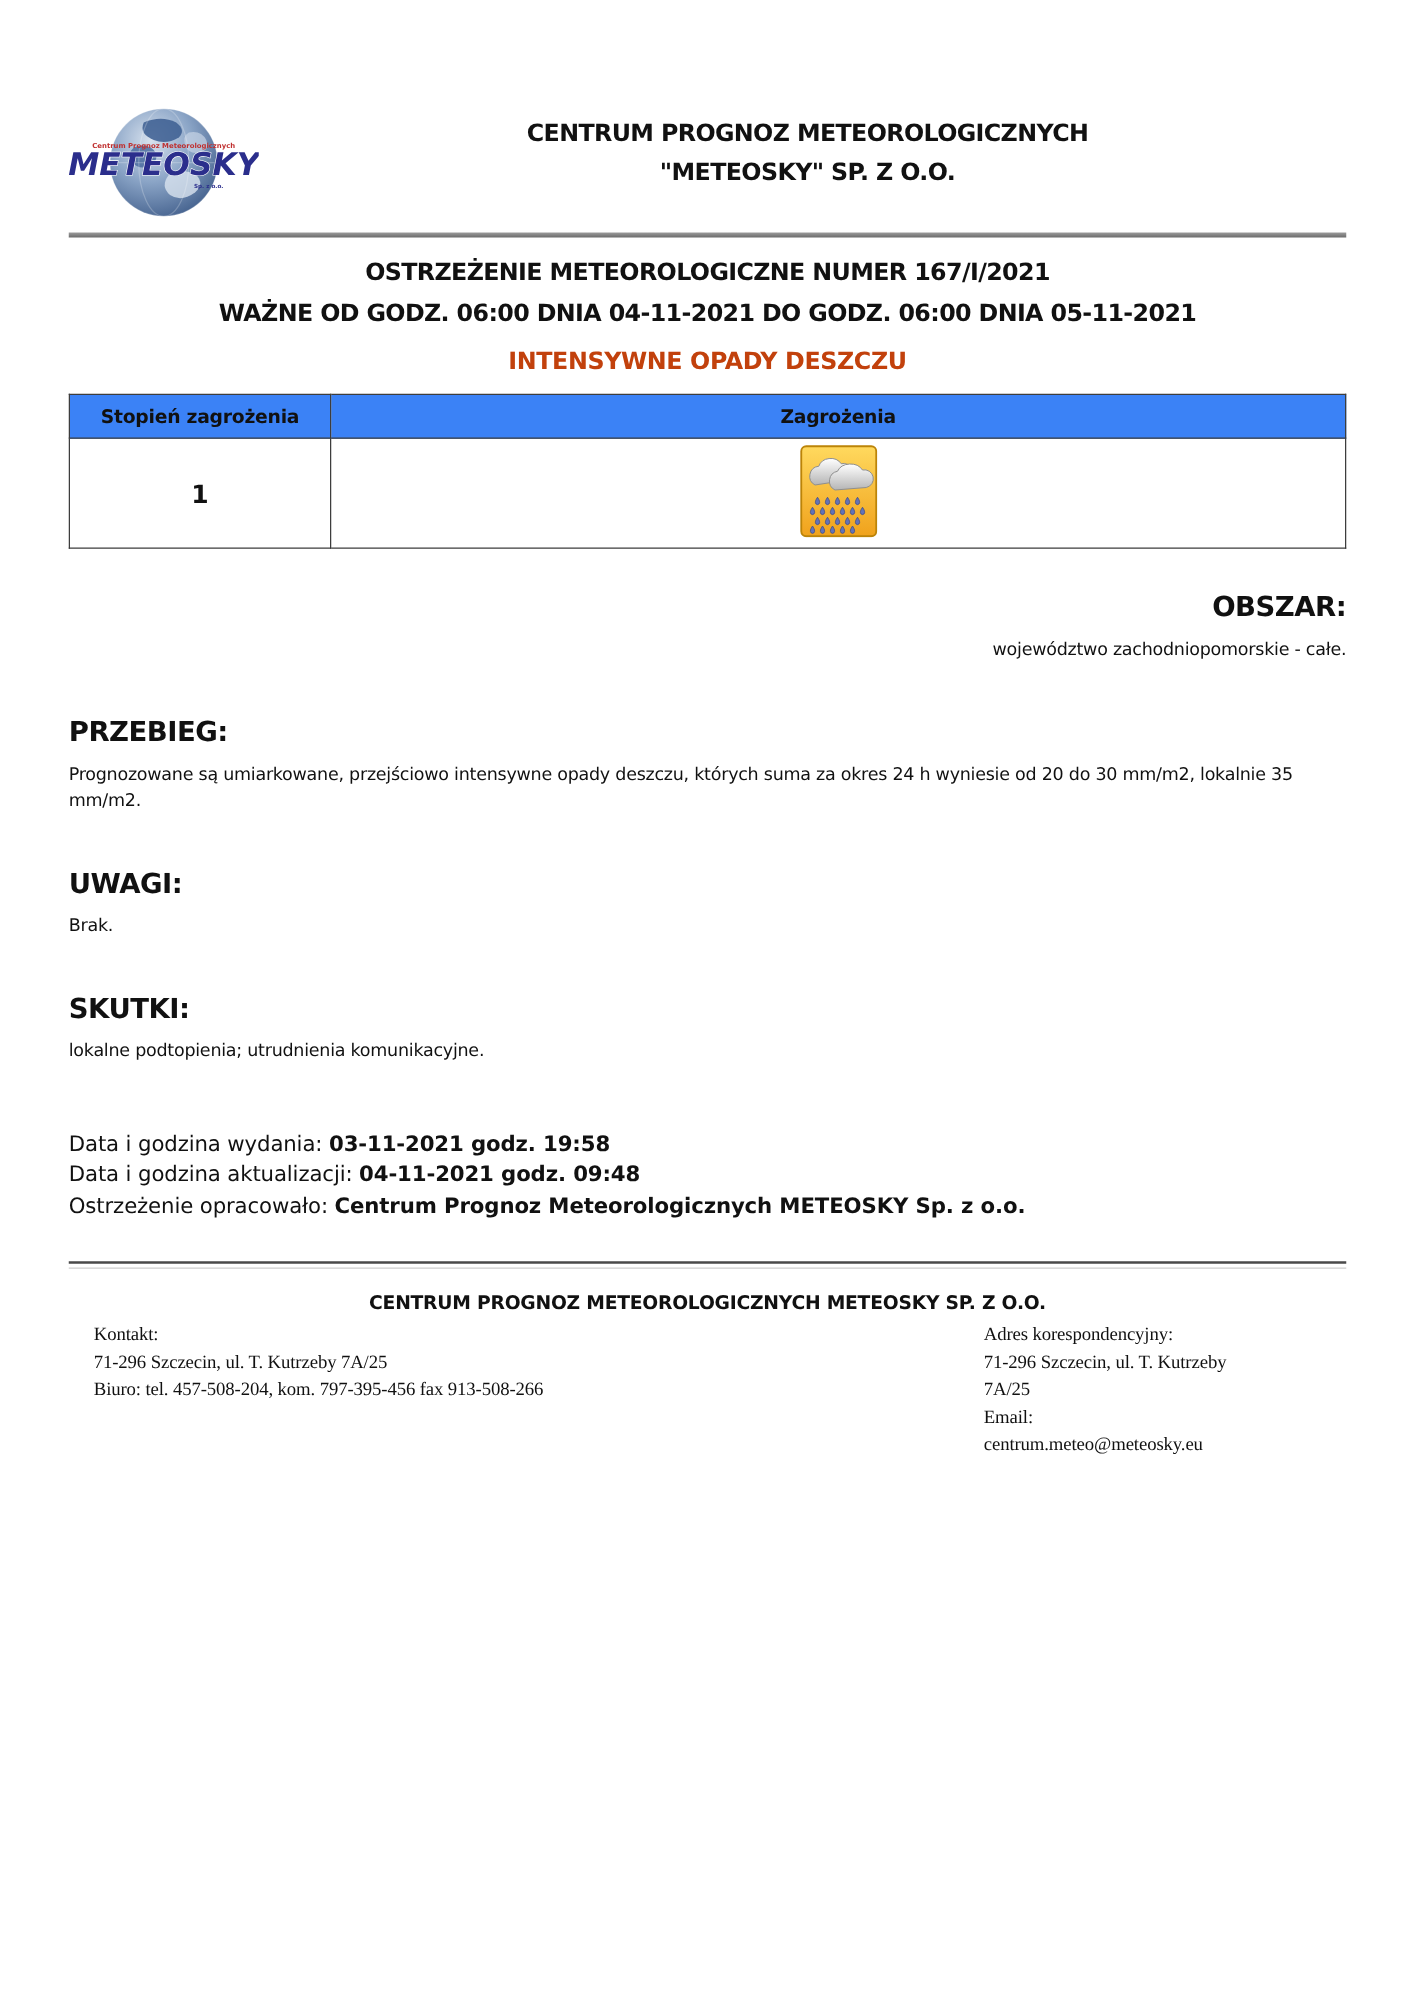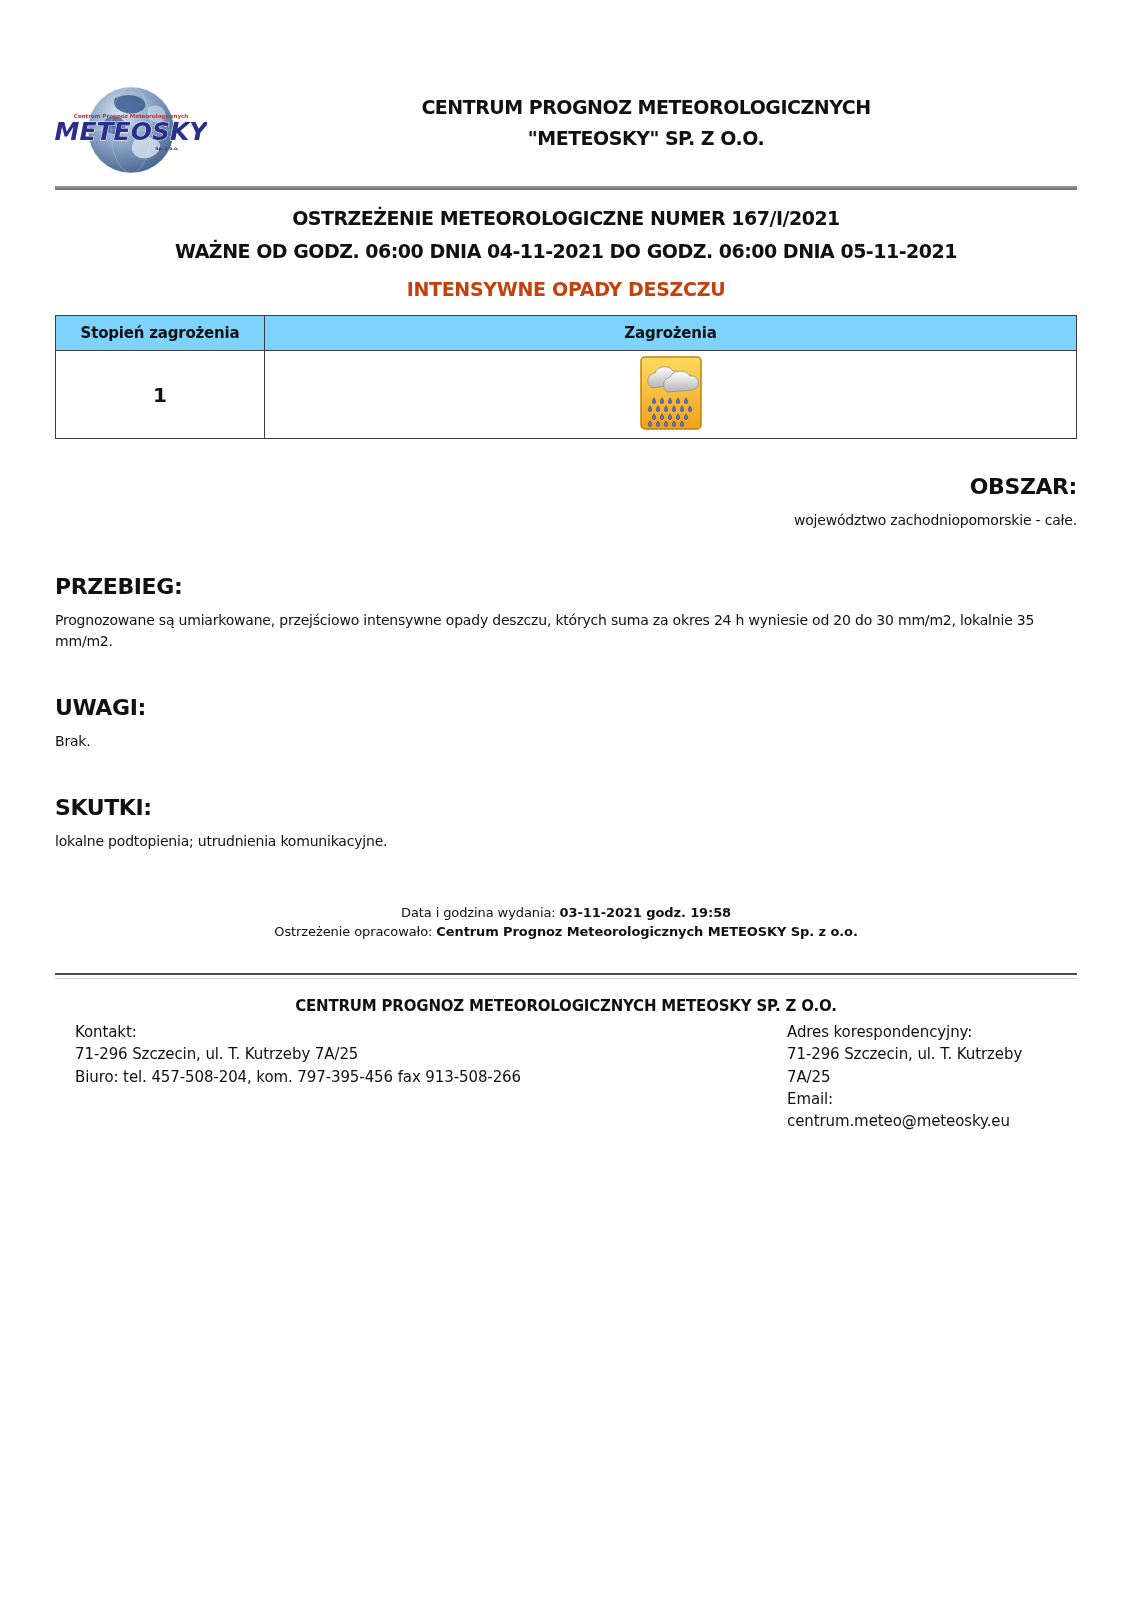--- a/index.html
+++ b/index.html
@@ -19,42 +19,42 @@
   .header-line{font-size:19px;font-weight:bold;letter-spacing:-0.5px;line-height:1.65;}
   .rule-1{height:4px;background:linear-gradient(#9c9c9c,#6b6b6b);margin-top:6px;}
   
   .warn-titles{text-align:center;margin-top:12px;}
   .warn-line{font-size:19px;font-weight:bold;letter-spacing:-0.5px;line-height:1.72;}
   .phenomenon{text-align:center;font-size:19px;font-weight:bold;letter-spacing:-0.3px;margin-top:11px;}
   
   table.hazard{border-collapse:collapse;width:100%;margin-top:15px;}
   table.hazard th, table.hazard td{border:1.5px solid #3d3d3d;}
   table.hazard th{
-    background:#7dd3fc;
+    background:#3b82f6;
     font-size:15px;font-weight:bold;letter-spacing:-0.2px;
     height:30px;text-align:center;padding:2px 4px;
   }
   .col-level{width:200px;}
   td.level-cell{height:85px;text-align:center;font-size:20px;font-weight:bold;}
   td.icon-cell{text-align:center;vertical-align:middle;}
   
   .section{margin-top:43px;}
   .section.first{margin-top:35px;text-align:right;}
   .section-heading{font-size:22px;font-weight:bold;letter-spacing:-0.4px;}
   .section-text{font-size:14px;letter-spacing:-0.2px;margin-top:11px;line-height:1.5;}
   
-  .meta{margin-top:52px;font-size:13px;line-height:1.42;letter-spacing:-0.1px;text-align:center;}
+  .meta{margin-top:52px;font-size:17px;line-height:1.42;letter-spacing:-0.1px;}
   .meta b{letter-spacing:-0.1px;}
   
   .rule-2{height:3px;border-top:2px solid #4a4a4a;border-bottom:1px solid #cdcdcd;margin-top:32px;}
   .footer-title{text-align:center;font-size:15px;font-weight:bold;letter-spacing:-0.2px;margin-top:18px;}
   .footer-cols{display:flex;margin-top:6px;font-size:15px;line-height:1.48;letter-spacing:-0.1px;}
   .footer-left{flex:1;padding-left:20px;}
   .footer-right{width:290px;flex:0 0 290px;}
-  .fline{display:block;}
+  .fline{display:block;font-family:Liberation Serif, serif;}
 </style>
 </head>
 <body>
 
 <div class="page">
   <div class="content">
 
     <div class="header">
       <div class="logo-block">
         <svg width="152" height="92" viewBox="0 0 152 92">
@@ -203,20 +203,21 @@
       <div class="section-text">Brak.</div>
     </div>
 
     <div class="section">
       <div class="section-heading">SKUTKI:</div>
       <div class="section-text">lokalne podtopienia; utrudnienia komunikacyjne.</div>
     </div>
 
     <div class="meta">
       <div><span>Data i godzina wydania: </span><b>03-11-2021 godz. 19:58</b></div>
+      <div><span>Data i godzina aktualizacji: </span><b>04-11-2021 godz. 09:48</b></div>
       <div><span>Ostrzeżenie opracowało: </span><b>Centrum Prognoz Meteorologicznych METEOSKY Sp. z o.o.</b></div>
     </div>
 
     <div class="rule-2"></div>
     <div class="footer-title">CENTRUM PROGNOZ METEOROLOGICZNYCH METEOSKY SP. Z O.O.</div>
     <div class="footer-cols">
       <div class="footer-left">
         <span class="fline">Kontakt:</span>
         <span class="fline">71-296 Szczecin, ul. T. Kutrzeby 7A/25</span>
         <span class="fline">Biuro: tel. 457-508-204, kom. 797-395-456 fax 913-508-266</span>

